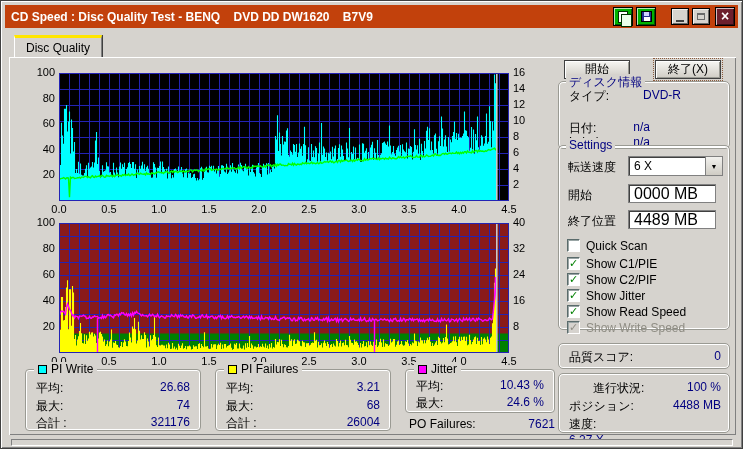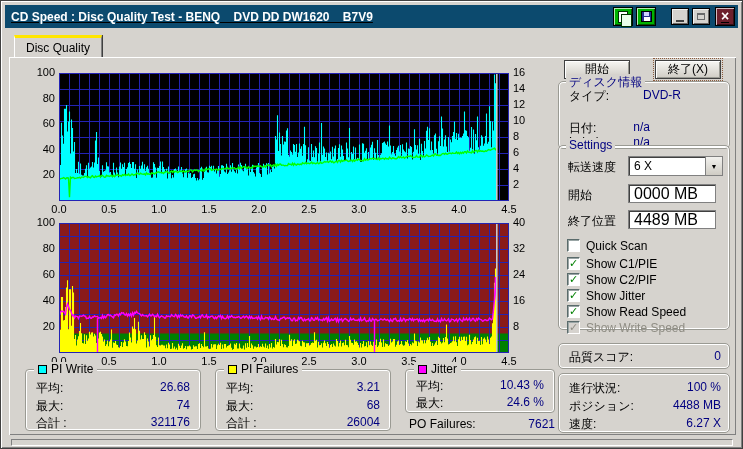--- a/index.html
+++ b/index.html
@@ -1,20 +1,20 @@
 <!DOCTYPE html>
 <html><head>
 <meta charset="utf-8">
 <style>
   html,body{margin:0;padding:0;background:#3a6ea5;font-family:"Liberation Sans","DejaVu Sans",sans-serif;}
   *{box-sizing:border-box;}
   .window{position:relative;width:743px;height:449px;background:#d6d3ce;
     border:1px solid #404040;box-shadow:inset 1px 1px 0 #ffffff, inset -1px -1px 0 #808080;overflow:hidden;}
   
-  .titlebar{position:absolute;left:4px;top:4px;right:4px;height:23px;background:#0c4a6e;display:flex;align-items:center;text-decoration:underline;}
+  .titlebar{position:absolute;left:4px;top:4px;right:4px;height:23px;background:#c2410c;display:flex;align-items:center;}
   .title{color:#ffffff;font-weight:bold;font-size:12px;padding-left:6px;white-space:pre;flex:1;overflow:hidden;}
   .tb-btns{display:flex;align-items:center;gap:3px;padding-right:3px;}
   .tbtn{width:20px;height:19px;display:flex;align-items:center;justify-content:center;
     border:1px solid #000;box-shadow:inset 1px 1px 0 rgba(255,255,255,.7), inset -1px -1px 0 rgba(0,0,0,.5);cursor:pointer;}
   .tbtn.green{background:#00b200;}
   .tbtn.sys{background:#d6d3ce;width:18px;height:17px;}
   .tbtn.close{background:#6d1f2c;width:20px;height:19px;margin-left:2px;}
   .spacer{width:9px;}
   .ic-clip{position:relative;width:10px;height:12px;background:#fff;border:1px solid #003000;}
   .ic-clip:after{content:"";position:absolute;left:2px;top:2px;width:9px;height:11px;background:#eaffea;border:1px solid #003000;}
@@ -288,29 +288,29 @@
     </div>
 
     <div class="group" style="left:549px;top:286px;width:172px;height:26px;">
       <div class="grow" style="top:5px;">
           <span>品質スコア:</span>
           <span class="navy">0</span>
         </div>
     </div>
 
     <div class="group" style="left:549px;top:316px;width:172px;height:60px;">
-      <div class="grow" style="top:6px;">
+      <div class="grow" style="top:6px;margin-left:24px;">
           <span>進行状況:</span>
           <span class="navy">100 %</span>
         </div>
       <div class="grow" style="top:24px;">
           <span>ポジション:</span>
           <span class="navy">4488 MB</span>
         </div>
-      <div class="grow" style="top:42px;">
+      <div class="grow" style="top:42px;flex-direction:column;">
           <span>速度:</span>
           <span class="navy">6.27 X</span>
         </div>
     </div>
 
   </div>
 
   <div class="statusstrip"></div>
 </div>
 

